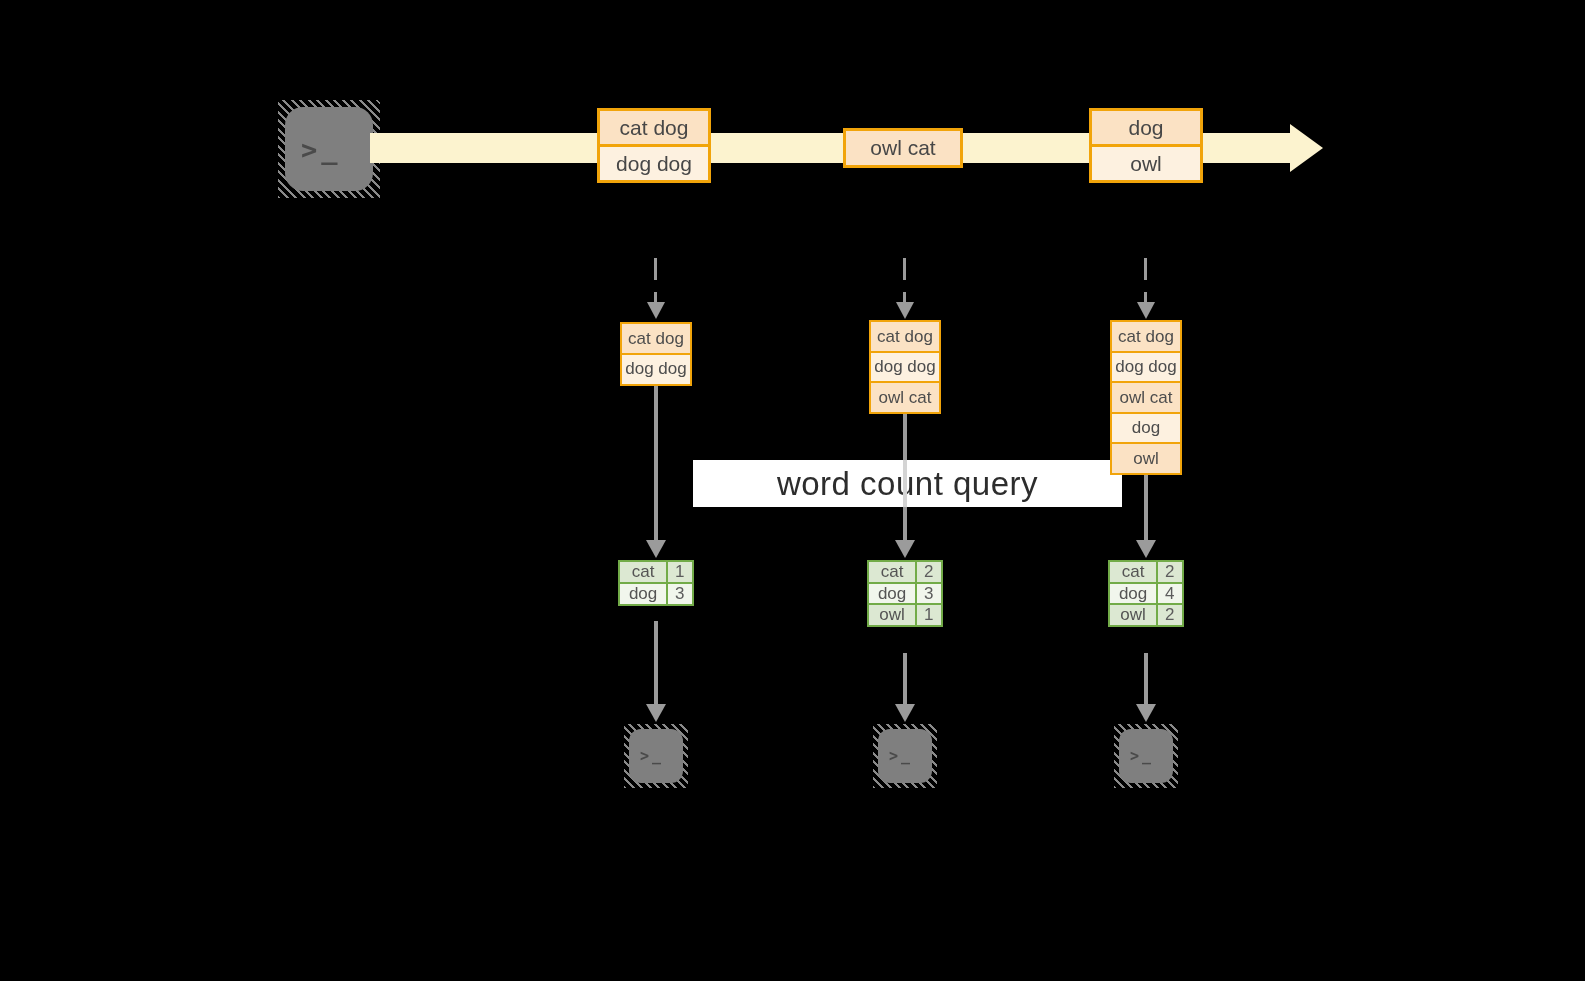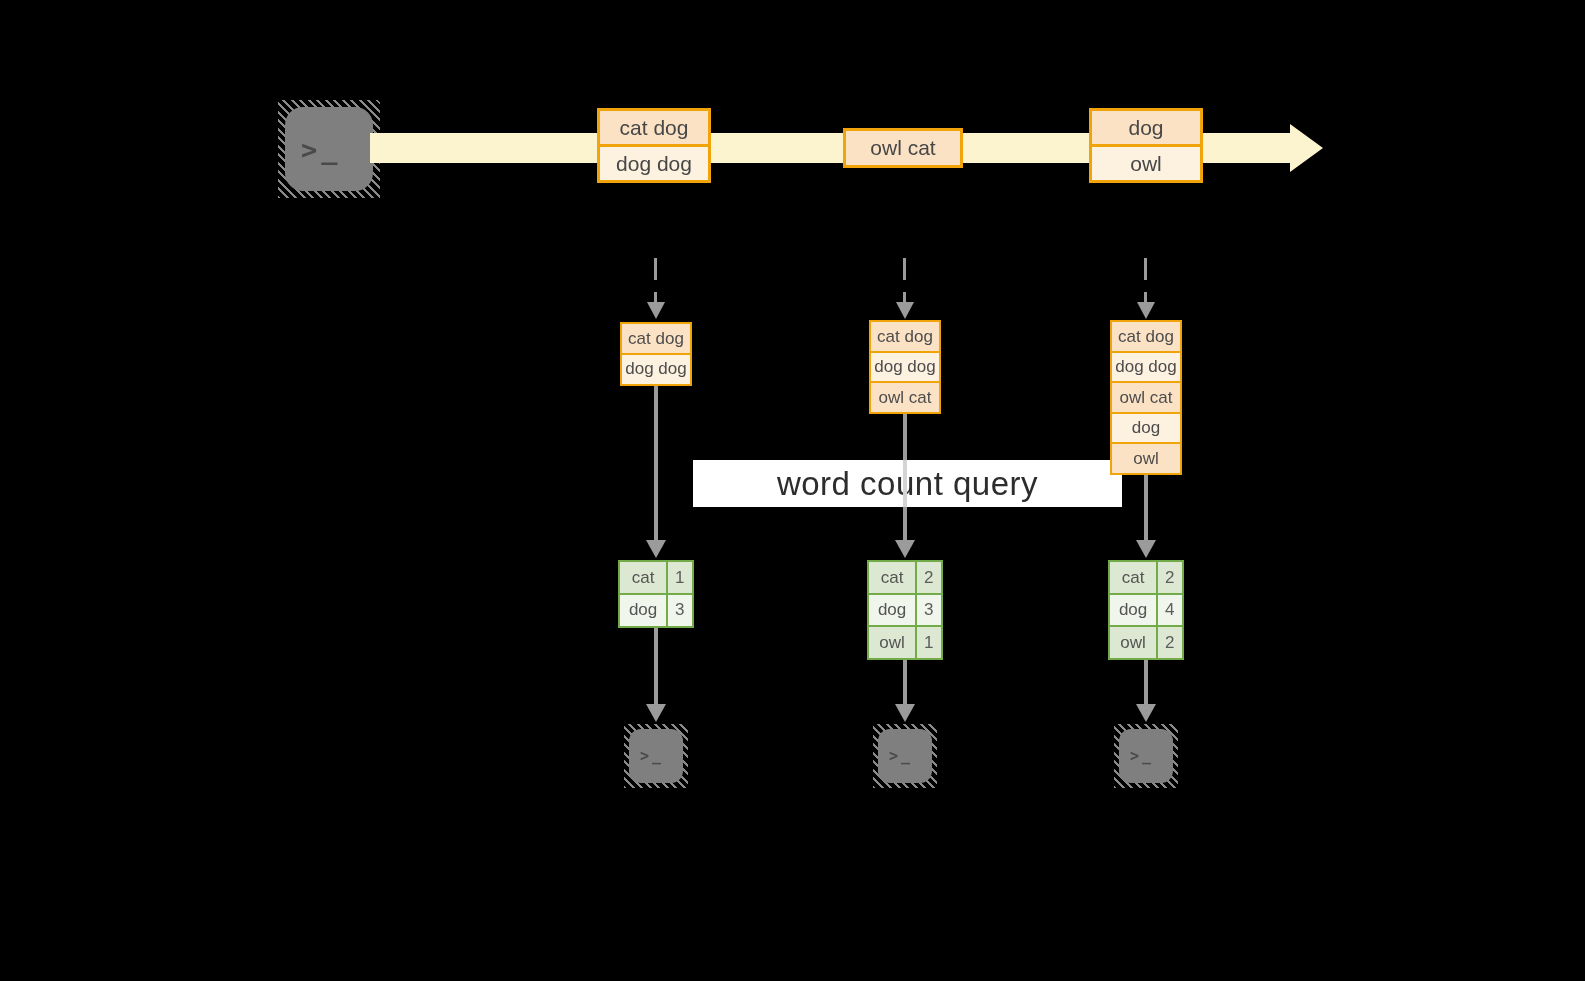--- a/index.html
+++ b/index.html
@@ -71,21 +71,21 @@
   
   .qband{
     left:693px;top:460px;width:429px;height:47px;background:#fff;z-index:5;
     display:flex;align-items:center;justify-content:center;
     font-size:33px;color:#2d2d2d;letter-spacing:.5px;
   }
   .qline-overlay{left:903px;top:460px;width:4px;height:47px;background:#d4d4d4;z-index:6;}
 
   
   .gtable{width:76px;z-index:4;}
-  .grow{display:flex;height:35px;text-align:center;}
+  .grow{display:flex;height:24px;text-align:center;}
   .grow + .grow{margin-top:-2.5px;}
   .gcell{
     border:2.5px solid var(--green,#72ab48);
     display:flex;align-items:center;justify-content:center;
     font-size:17px;color:#545454;
   }
   .gw{flex:0 0 66%;}
   .gn{flex:1;margin-left:-2.5px;color:#5c5c5c;}
   .grow:nth-child(odd) .gcell{background:var(--green-light,#dce8d2);}
   .grow:nth-child(even) .gcell{background:var(--green-pale,#f1f6ec);}

